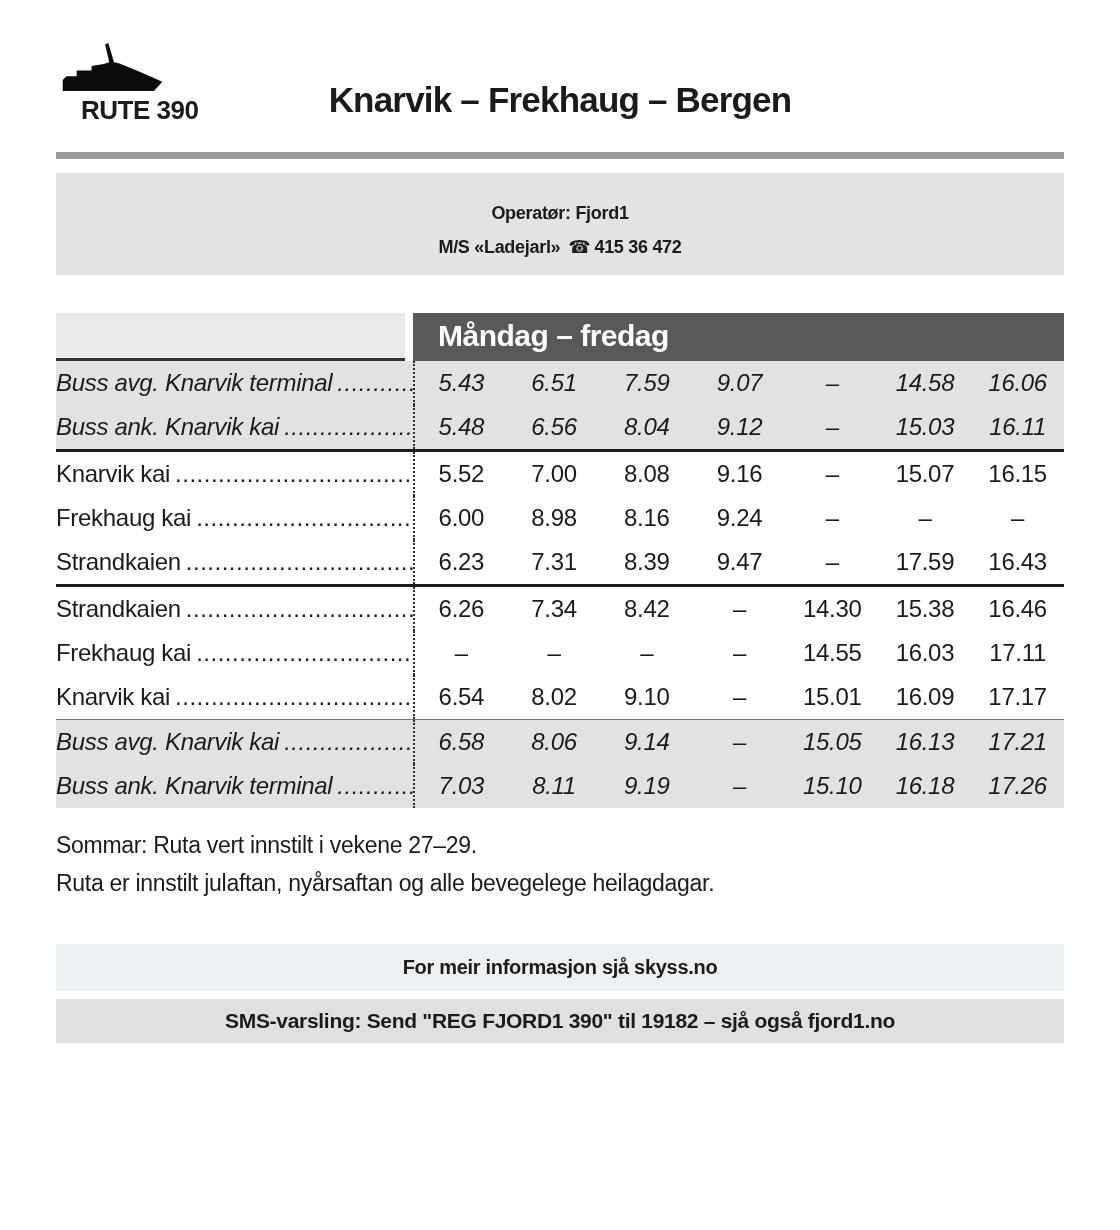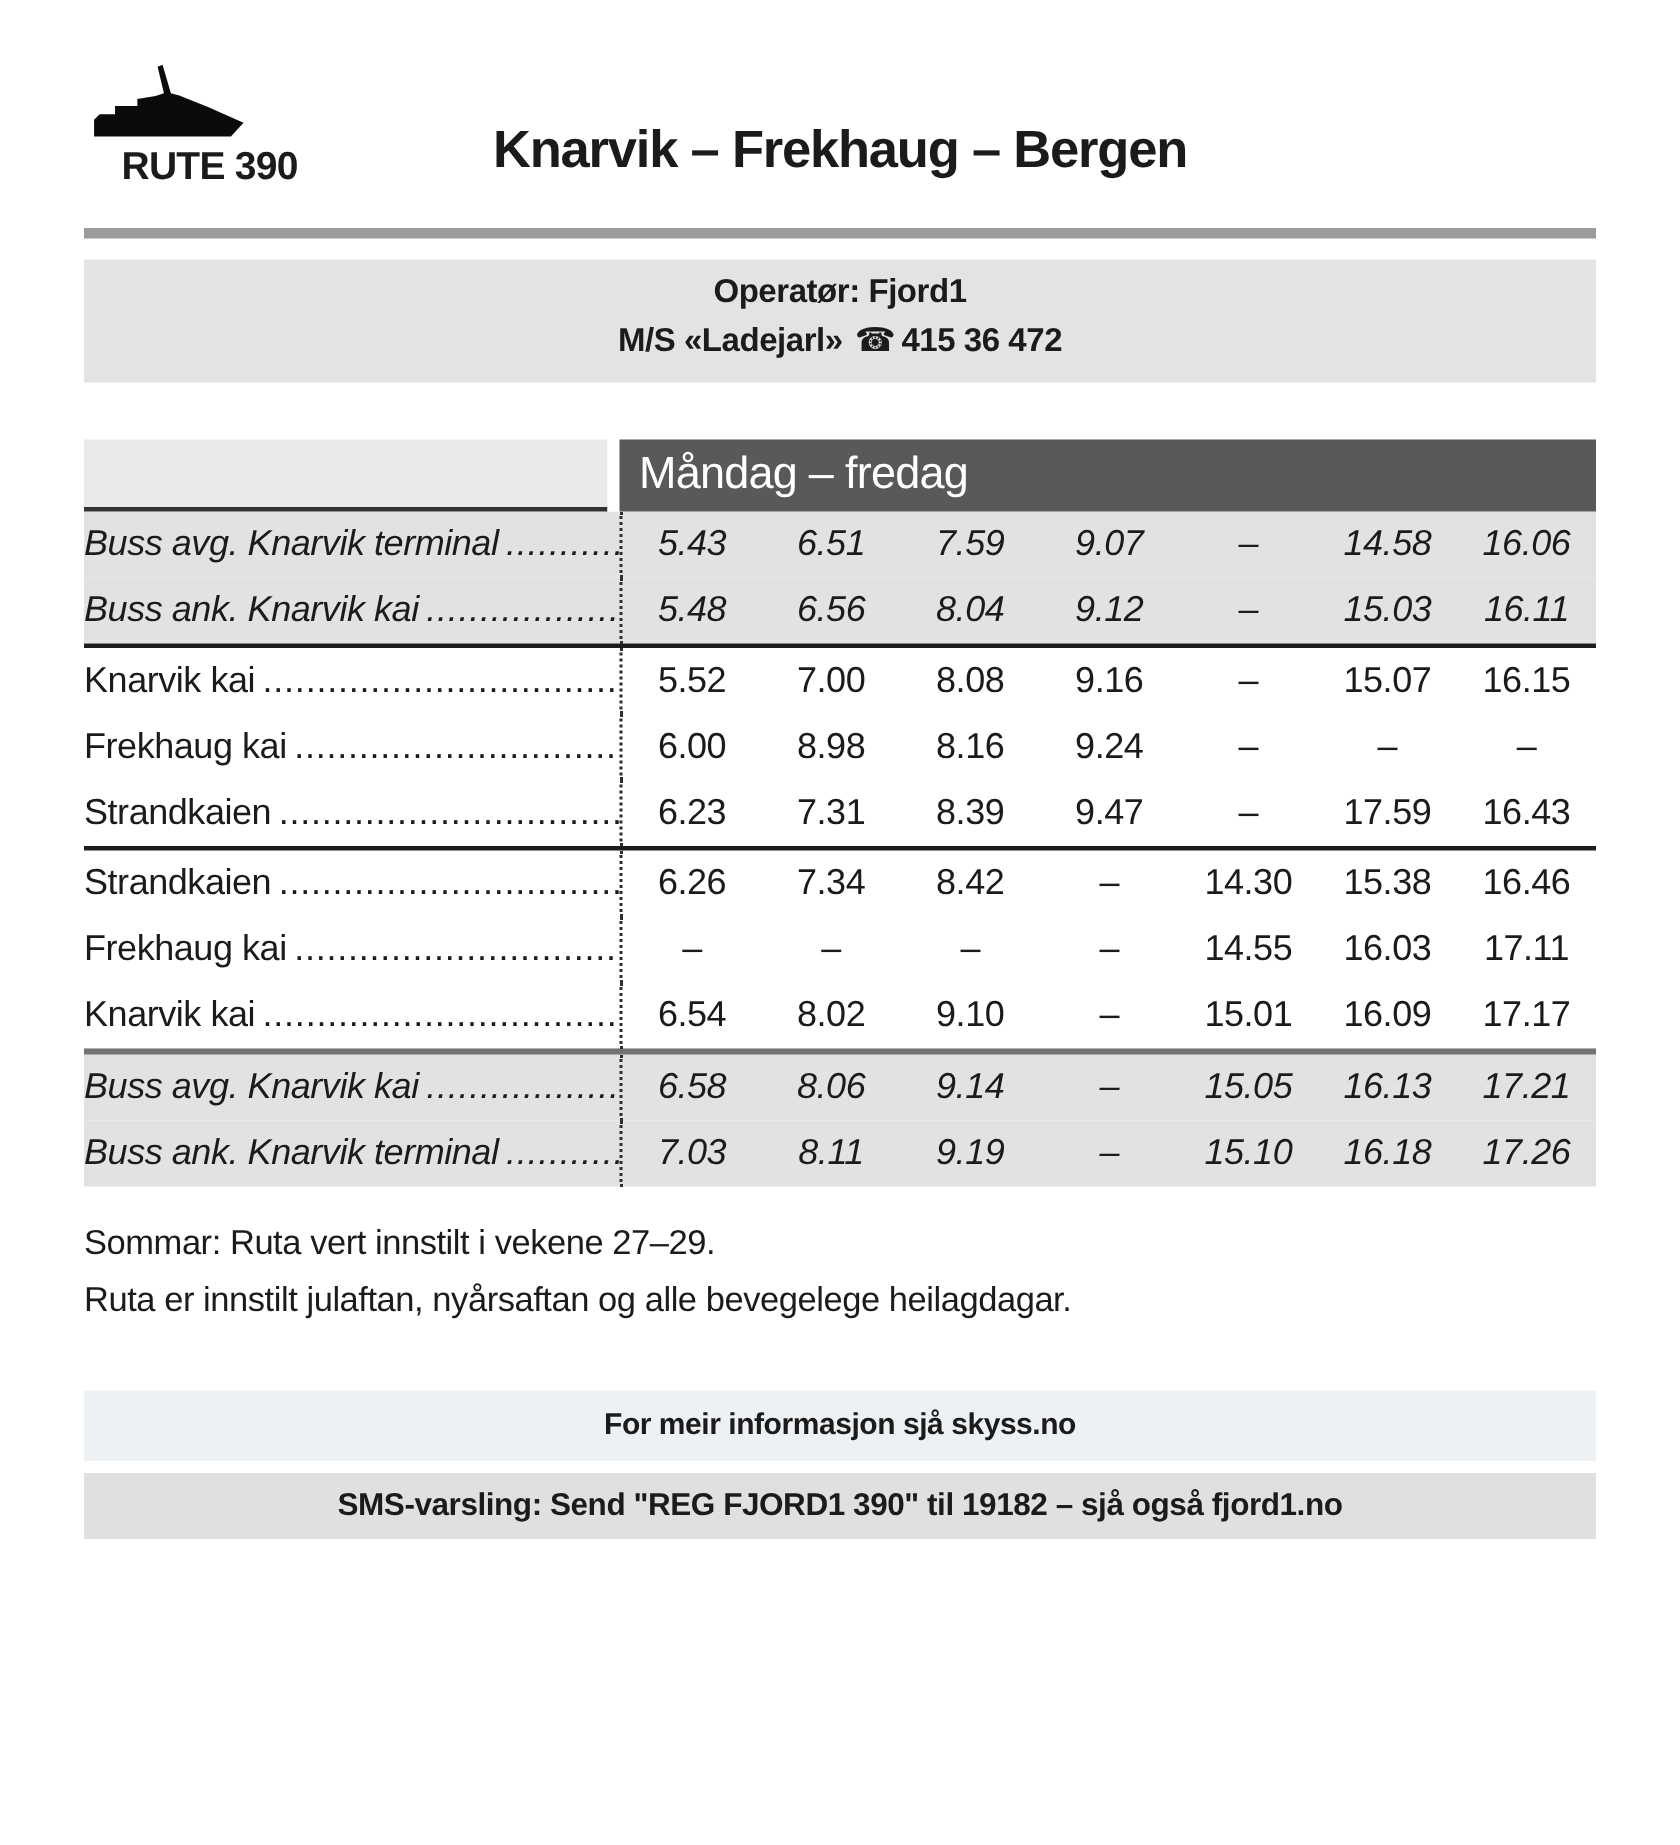--- a/index.html
+++ b/index.html
@@ -18,38 +18,38 @@
   .route-number { font-size:26px; font-weight:bold; letter-spacing:-0.5px; margin-top:3px;margin-left:25px; }
   .page-title {
     position:absolute; left:50%; top:44px; transform:translateX(-50%);
     margin:0; font-size:35px; font-weight:bold; letter-spacing:-0.8px; white-space:nowrap;
   }
   .top-rule { height:7px; background:var(--c-rule,#9c9c9c); margin-top:8px; }
 
   
   .operator-box {
     margin-top:14px; background:var(--c-opbox,#e3e3e3);
-    text-align:center; font-weight:bold; font-size:22px; line-height:33px;
-    padding:4px 0 11px 0; letter-spacing:-0.3px;
+    text-align:center; font-weight:bold; font-size:18px; line-height:33px;
+    padding:24px 0 11px 0; letter-spacing:-0.3px;
   }
   .phone-icon { font-family:"DejaVu Sans", sans-serif; padding:0 4px 0 8px; }
 
   
   .timetable { margin-top:38px; }
   .thead { display:flex; height:48px; }
   .corner { width:349px; background:var(--c-corner,#eaeaea); border-bottom:3px solid #333; }
   .hgap { width:8px; background:#fff; }
   .day-header {
     flex:1; background:var(--c-dayheader,#58595b); color:#fff;
-    font-size:30px; font-weight:normal; line-height:46px; padding-left:13px; letter-spacing:-0.5px;
+    font-size:30px; font-weight:bold; line-height:46px; padding-left:25px; letter-spacing:-0.5px;
   }
   .trow { display:flex; height:44px; line-height:44px; font-size:24px; letter-spacing:-0.3px; }
   .trow.bus { background:var(--c-rowgray,#e2e2e2); font-style:italic;justify-content:space-between; }
   .rule-heavy { border-top:3px solid var(--c-heavyline,#1c1c1c); }
-  .rule-thin  { border-top:4px solid #737373; }
+  .rule-thin  { border-top:1px solid #737373; }
   .station { width:357px; display:flex; overflow:hidden; white-space:nowrap; }
   .lbl { padding-right:5px; }
   .leader { flex:1; overflow:hidden; }
   .leader::after { content:"................................................................................"; letter-spacing:0.5px; }
   .times {
     flex:1; display:grid; grid-template-columns:repeat(7,1fr);
     border-left:2px dotted #2e2e2e; text-align:center;
   }
 
   

